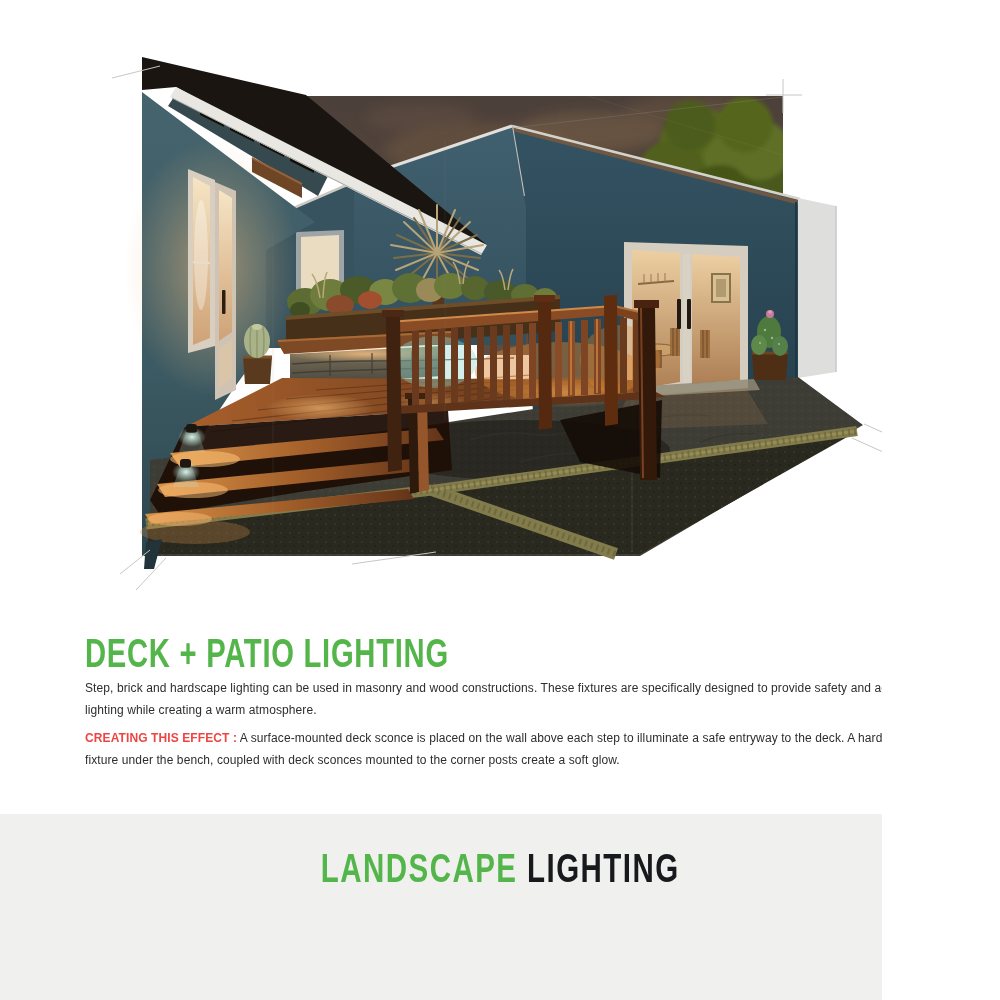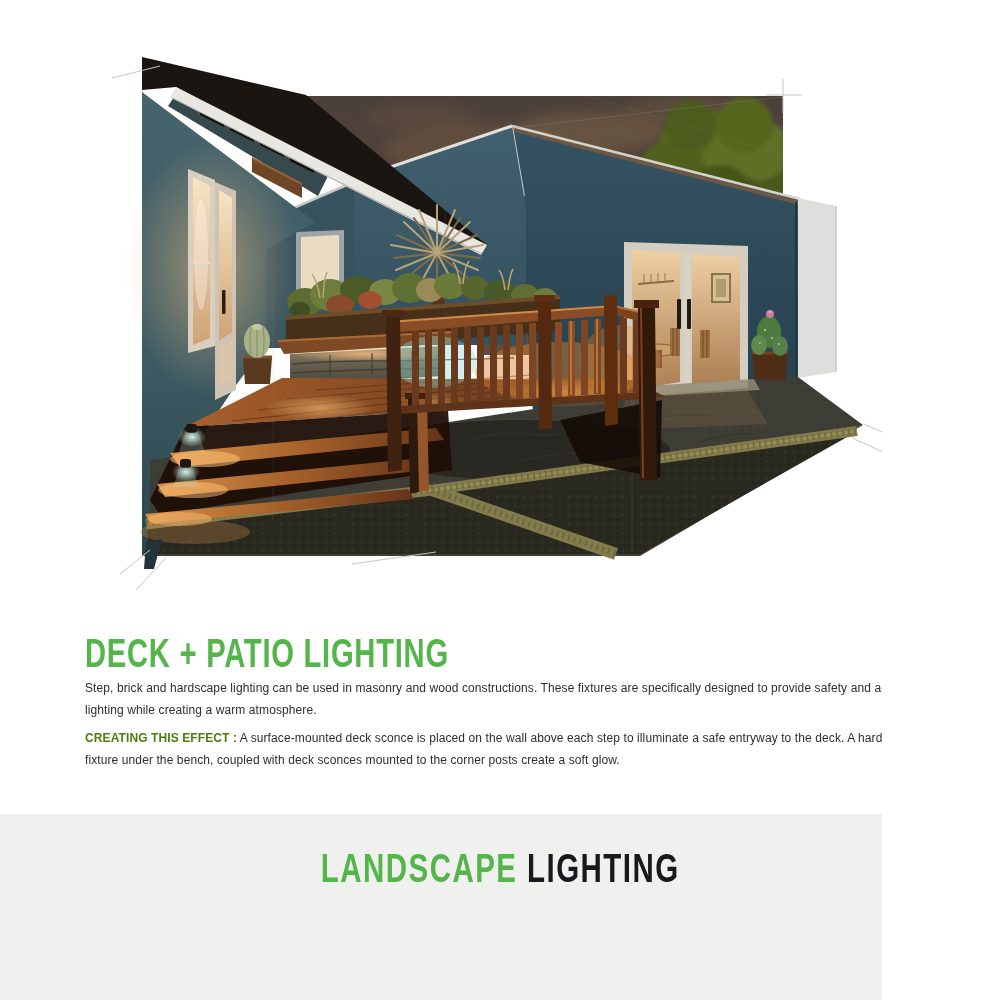--- a/index.html
+++ b/index.html
@@ -6,21 +6,21 @@
   #page{position:relative;width:882px;height:1000px;background:#ffffff;overflow:hidden;
         font-family:"Liberation Sans", sans-serif;}
   #scene{position:absolute;left:0;top:0;width:1000px;height:600px;}
   .headline{position:absolute;left:85px;top:604px;white-space:nowrap;
             font-weight:bold;font-size:40px;line-height:44px;letter-spacing:1px;
             color:#54b64a;transform:scaleX(0.73);transform-origin:left center;}
   .para{position:absolute;left:85px;width:856px;font-size:12px;line-height:21.5px;
         color:#2d2d2d;letter-spacing:0.1px;}
   #intro{top:666px;}
   #effect{top:716px;}
-  .bold-label{font-weight:bold;color:#4d7c0f;}
+  .bold-label{font-weight:bold;color:#ef4444;}
   #banner{position:absolute;left:0;top:814px;width:1000px;height:186px;background:#f0f0ee;
           text-align:center;}
   .banner-line1{margin-top:33px;white-space:nowrap;}
   .banner-line1 .inner{display:inline-block;transform:scaleX(0.72);transform-origin:center;
           font-weight:bold;font-size:41px;letter-spacing:2px;line-height:42px;color:#17191c;}
   .banner-line1 .accent{color:#54b64a;}
   .banner-line2{margin-top:1px;white-space:nowrap;}
   .banner-line2 .inner{display:inline-block;transform:scaleX(0.64);transform-origin:center;
           font-weight:bold;font-size:78px;letter-spacing:7px;line-height:80px;color:#15171a;}
 </style>

